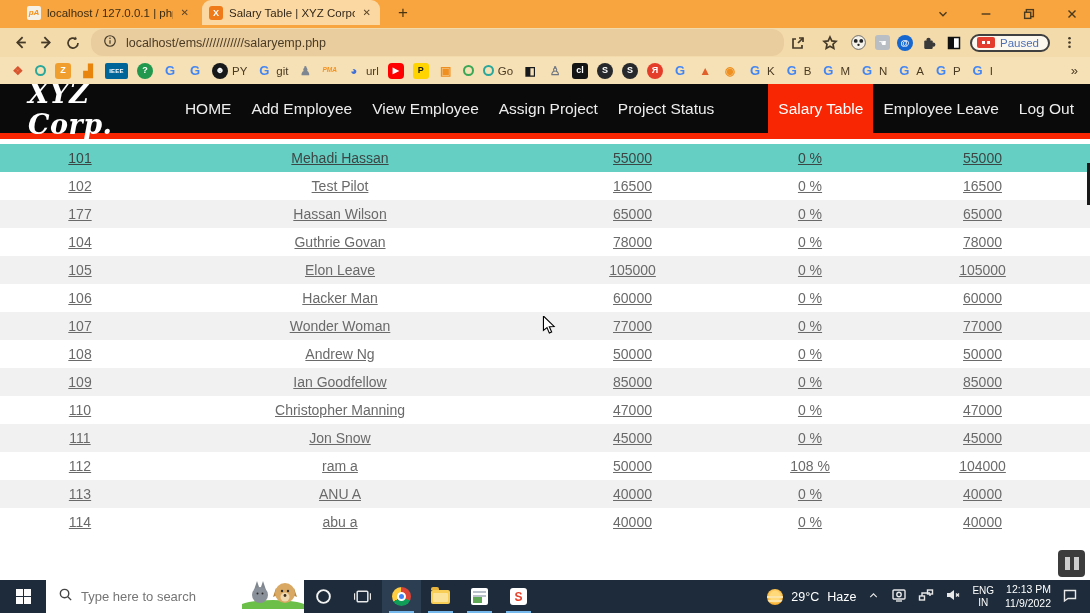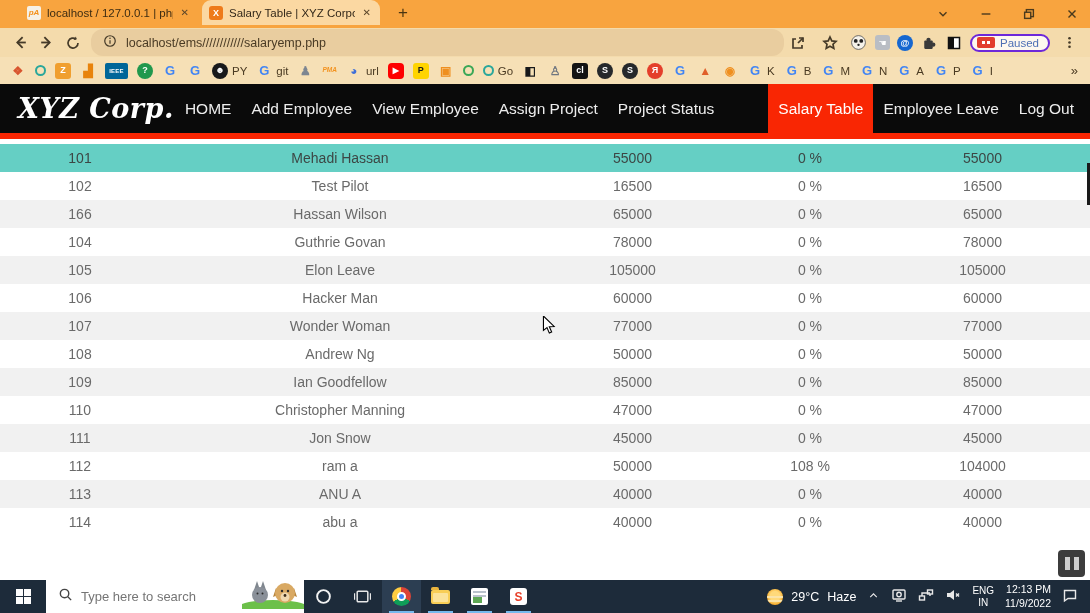--- a/index.html
+++ b/index.html
@@ -23,52 +23,52 @@
   
   .toolbar { height:29px; background:#f4dbac; display:flex; align-items:center; padding:0 8px; gap:2px; }
   .tool-btn { width:25px; height:25px; display:flex; align-items:center; justify-content:center; }
   .tool-btn svg { stroke:#453a28; stroke-width:1.7; fill:none; }
   .omnibox { width:712px; height:27px; margin-left:4px; background:#e9cd9f; border-radius:12px; display:flex; align-items:center; padding:0 12px; gap:9px; }
   .url-text { font-size:12.5px; color:#4a3b25; white-space:nowrap; }
   .toolbar-right { margin-left:auto; display:flex; align-items:center; gap:7px; }
   .ext-icon { width:18px; height:18px; display:flex; align-items:center; justify-content:center; }
   .at-circle { width:16px; height:16px; border-radius:50%; background:#1667d0; color:#fff; font-size:9px; font-weight:700; display:flex; align-items:center; justify-content:center; }
   .hand-ext { width:15px; height:15px; border-radius:3px; background:#b9bdc4; color:#fff; font-size:9px; display:flex; align-items:center; justify-content:center; }
-  .paused-pill { display:flex; align-items:center; gap:5px; border:2px solid #6d28d9; border-radius:12px; background:#fdf8ef; padding:1px 9px 1px 5px; color:#4d6fb5; font-size:11.5px; }
+  .paused-pill { display:flex; align-items:center; gap:5px; border:2px solid #404040; border-radius:12px; background:#fdf8ef; padding:1px 9px 1px 5px; color:#4d6fb5; font-size:11.5px; }
   .paused-badge { width:18px; height:11px; background:#e23d2e; border-radius:2px; display:flex; align-items:center; justify-content:center; gap:2px; }
   .paused-badge i { width:3px; height:3px; background:#fff; display:block; }
 
   
   .bookmarks { height:27px; background:#f6e0b6; display:flex; align-items:center; padding:0 34px 0 10px; gap:9px; overflow:hidden; position:relative; }
   .bm { display:flex; align-items:center; gap:4px; flex:0 0 auto; }
   .bm-label { font-size:11.5px; color:#4a3a22; }
   .bm-icon { width:16px; height:16px; display:flex; align-items:center; justify-content:center; border-radius:3px; font-weight:700; font-size:9px; line-height:1; }
   .shape-circle { border-radius:50%; }
   .shape-rounded { border-radius:4px; font-size:8px; }
   .shape-square { border-radius:3px; }
   .shape-ring { width:11px; height:11px; border:2.5px solid currentColor; border-radius:50%; background:transparent; }
   .shape-g { font-size:13px; font-weight:800; color:#4285F4; }
   .shape-plain { font-size:12px; }
   .shape-wide { width:23px; font-size:6px; border-radius:2px; letter-spacing:.2px; }
   .shape-tinytext { width:auto; font-size:6.5px; font-weight:800; font-style:italic; }
   .bm-overflow { position:absolute; right:12px; top:0; height:27px; display:flex; align-items:center; font-size:13px; color:#4a3a22; }
 
   
-  .navbar { height:49px; background:#0a0a0a; display:flex; align-items:stretch; padding-left:18px; }
+  .navbar { height:49px; background:#0a0a0a; display:flex; align-items:stretch; padding-left:28px; }
   .logo { align-self:center; font-family:"DejaVu Serif", serif; font-style:italic; font-weight:bold; font-size:27px; color:#fff; letter-spacing:.5px; }
   .nav-menu { margin-left:auto; display:flex; align-items:stretch; padding-right:6px; }
   .nav-item { display:flex; align-items:center; padding:0 10px; color:#ededed; font-size:15.5px; white-space:nowrap; cursor:pointer; }
   .nav-item.active { background:#f92603; color:#fff;margin-left:44px; }
   .red-strip { height:6px; background:#f92603; }
 
   
   .table-wrap { margin-top:5px; }
   .thead, .trow { display:grid; grid-template-columns:160px 360px 225px 130px 215px; height:28px; align-items:center; text-align:center; }
   .thead { background:#4ba84d; color:#fff; font-weight:bold; font-size:14.5px; }
-  .trow { font-size:14px; color:#6a6a6a; background:#fff; }
+  .trow { font-size:14px; color:#6a6a6a; background:#fff;text-decoration:underline; }
   .trow.stripe { background:#f1f1f1; }
   .trow.hl { background:#65cfc4; color:#3c4745; }
 
   .scroll-nub { position:absolute; right:0; top:163px; width:3px; height:42px; background:#1a1a1a; }
 
   
   .pause-overlay { position:absolute; right:5px; bottom:36px; width:27px; height:27px; background:#3c3c3c; border-radius:4px; display:flex; align-items:center; justify-content:center; gap:4px; }
   .pause-overlay i { width:5px; height:13px; background:#cfcfcf; display:block; }
 
   
@@ -367,21 +367,21 @@
         <div class="td">55000</div>
       </div>
       <div class="trow">
         <div class="td">102</div>
         <div class="td">Test Pilot</div>
         <div class="td">16500</div>
         <div class="td">0 %</div>
         <div class="td">16500</div>
       </div>
       <div class="trow stripe">
-        <div class="td">166</div>
+        <div class="td">177</div>
         <div class="td">Hassan Wilson</div>
         <div class="td">65000</div>
         <div class="td">0 %</div>
         <div class="td">65000</div>
       </div>
       <div class="trow">
         <div class="td">104</div>
         <div class="td">Guthrie Govan</div>
         <div class="td">78000</div>
         <div class="td">0 %</div>

